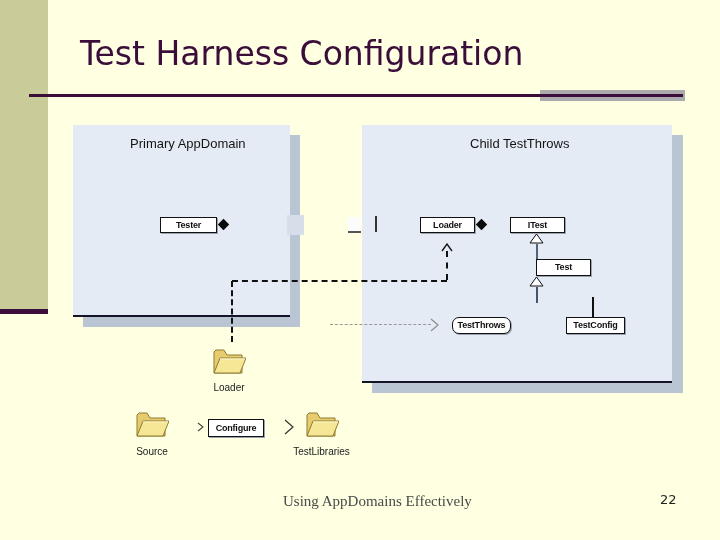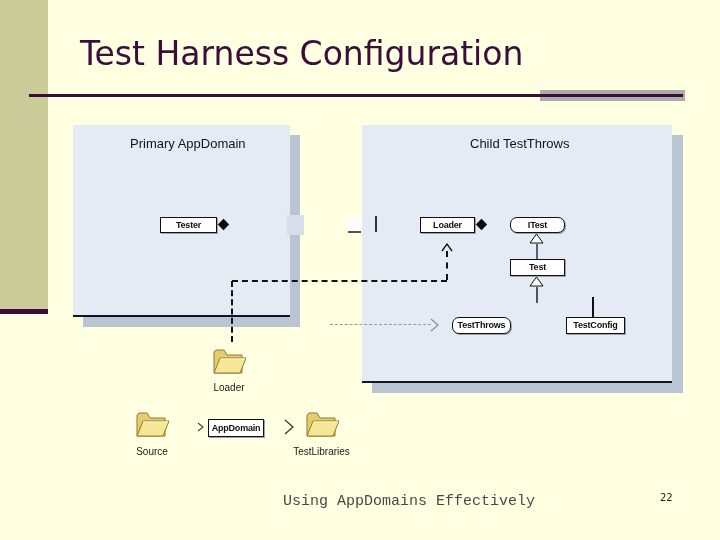--- a/index.html
+++ b/index.html
@@ -31,22 +31,22 @@
   
   .gray-tab{left:287px;top:215px;width:17px;height:20px;background:#D7DEE9;}
   .white-tab{left:348px;top:217px;width:13px;height:14px;background:#FCFCFC;border-bottom:2px solid #555;}
   .dark-tick{left:375px;top:216px;width:2px;height:16px;background:#333;}
 
   
   .uml{background:#FFFFFF;border:1px solid #101010;font-size:9px;font-weight:bold;color:#101010;
        text-align:center;box-shadow:1px 1px 0 #9AA4B0;letter-spacing:-0.2px;}
   .tester-box{left:160px;top:217px;width:55px;height:14px;line-height:14px;}
   .loader-box{left:420px;top:217px;width:53px;height:14px;line-height:14px;}
-  .itest-box{left:510px;top:217px;width:53px;height:14px;line-height:14px;border-radius:7px;}
-  .test-box{left:510px;top:259px;width:53px;height:15px;line-height:15px;}
+  .itest-box{left:510px;top:217px;width:53px;height:14px;line-height:14px;}
+  .test-box{left:536px;top:259px;width:53px;height:15px;line-height:15px;}
   .testthrows-box{left:452px;top:317px;width:57px;height:15px;line-height:15px;border-radius:7px;}
   .testconfig-box{left:566px;top:317px;width:57px;height:15px;line-height:15px;}
   .configure-box{left:208px;top:419px;width:54px;height:16px;line-height:16px;}
 
   .diamond{width:7px;height:7px;background:#0A0A0A;transform:rotate(45deg) scale(1.15);}
   .tester-diamond{left:220px;top:221px;}
   .loader-diamond{left:478px;top:221px;}
 
   
   .vline{background:#53647A;}
@@ -65,22 +65,22 @@
   
   .folder-label{font-size:10px;color:#222;text-align:center;white-space:nowrap;}
   .loader-folder{left:212px;top:344px;}
   .loader-folder-label{left:205px;top:382px;width:48px;}
   .source-folder{left:135px;top:407px;}
   .source-folder-label{left:128px;top:446px;width:48px;}
   .testlib-folder{left:305px;top:407px;}
   .testlib-folder-label{left:284px;top:446px;width:75px;}
 
   
-  .footer{left:283px;top:493px;font-family:Liberation Mono, monospace;font-size:15px;color:#4A4A4A;white-space:nowrap;}
-  .pagenum{left:660px;top:492px;font-family:"DejaVu Sans",sans-serif;font-size:10px;color:#222;}
+  .footer{left:283px;top:493px;font-family:Liberation Serif, serif;font-size:15px;color:#4A4A4A;white-space:nowrap;}
+  .pagenum{left:660px;top:492px;font-family:"DejaVu Sans",sans-serif;font-size:13px;color:#222;}
 </style>
 </head>
 <body>
 
 <div class="slide">
 
   <div class="abs sidebar"></div>
   <div class="abs sidebar-cap"></div>
 
   <div class="abs title">Test Harness Configuration</div>
@@ -145,21 +145,21 @@
     <path d="M2 8 L2 29 L30 29 L30 11 L15 11 L12 6 L4 6 Z" fill="#E6CC6E" stroke="#8F7A33" stroke-width="1"></path>
     <path d="M2 29 L8 14 L34 14 L28 29 Z" fill="#F5E795" stroke="#8F7A33" stroke-width="1"></path>
     <path d="M8 15 L33 15" stroke="#FBF3C4" stroke-width="1.2" fill="none"></path>
   </svg>
   <div class="abs folder-label source-folder-label">Source</div>
 
   <svg class="abs" style="left:197px;top:422px;" width="8" height="11">
     <polyline points="1,1 6,5 1,9" fill="none" stroke="#444" stroke-width="1.1"></polyline>
   </svg>
 
-  <div class="abs uml configure-box">AppDomain</div>
+  <div class="abs uml configure-box">Configure</div>
 
   <svg class="abs" style="left:284px;top:419px;" width="11" height="16">
     <polyline points="1,1 9,8 1,15" fill="none" stroke="#333" stroke-width="1.2"></polyline>
   </svg>
 
   <svg class="abs testlib-folder" width="34" height="32" viewBox="0 0 34 32">
     <path d="M2 8 L2 29 L30 29 L30 11 L15 11 L12 6 L4 6 Z" fill="#E6CC6E" stroke="#8F7A33" stroke-width="1"></path>
     <path d="M2 29 L8 14 L34 14 L28 29 Z" fill="#F5E795" stroke="#8F7A33" stroke-width="1"></path>
     <path d="M8 15 L33 15" stroke="#FBF3C4" stroke-width="1.2" fill="none"></path>
   </svg>

